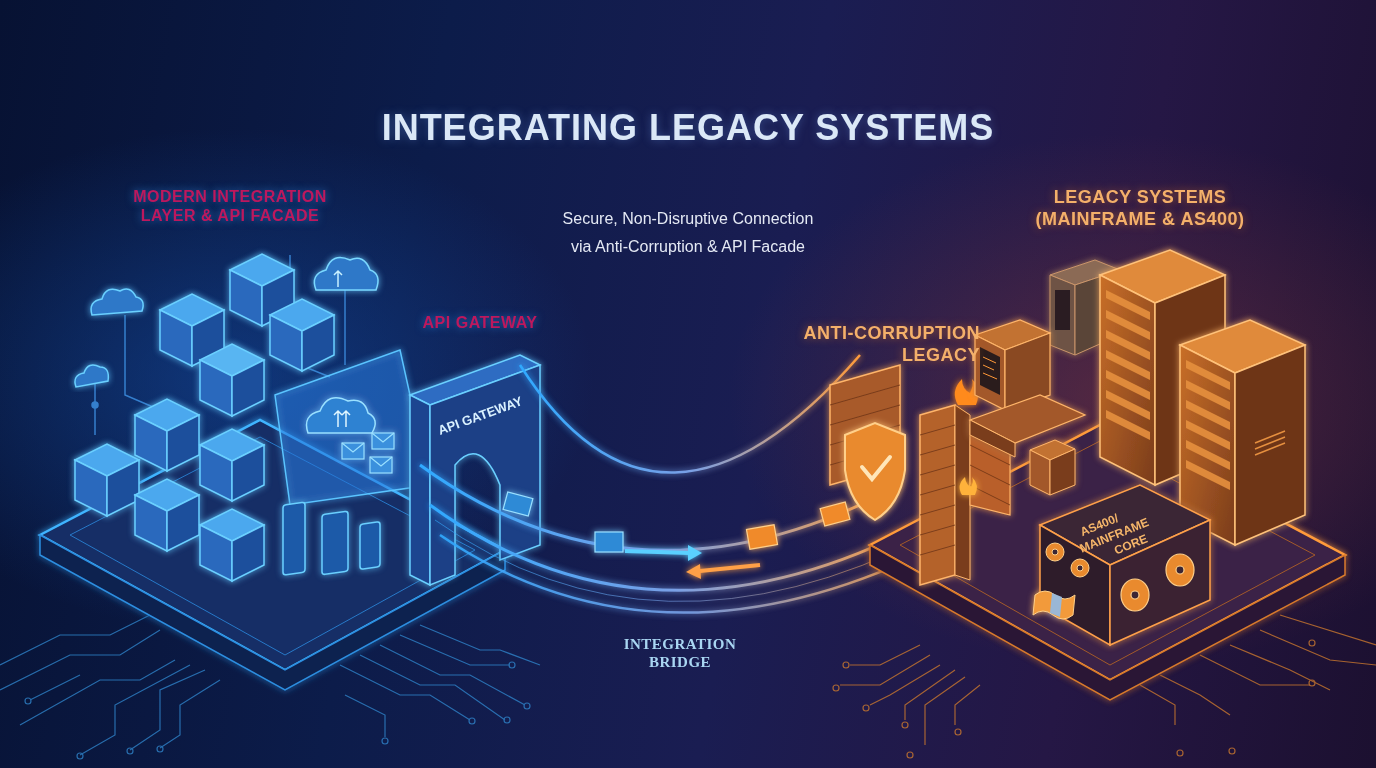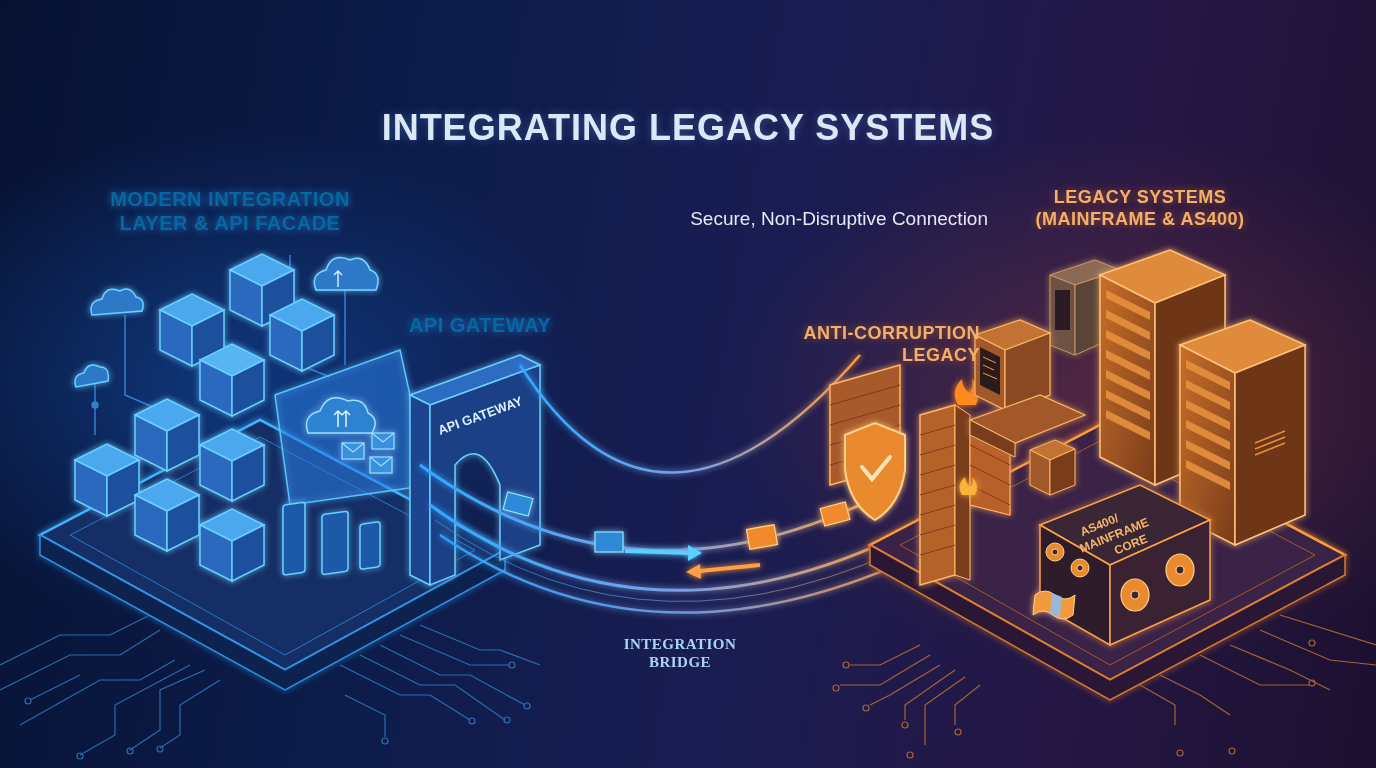--- a/index.html
+++ b/index.html
@@ -12,24 +12,24 @@
       font-family: "Liberation Sans", "DejaVu Sans", sans-serif;
     }
     .scene { position:absolute; left:0; top:17px; width:1376px; height:728px;margin-top:48px; }
     .label { position:absolute; text-align:center; font-weight:700; letter-spacing:0.5px; line-height:1.2; }
     .title {
       position:absolute; left:288px; top:40px; width:800px; text-align:center;
       color:#dbe8f7; font-size:36px; font-weight:700; line-height:46px; letter-spacing:1px;
       text-shadow:0 0 10px rgba(120,170,255,0.35);
     }
     .subtitle {
-      position:absolute; left:388px; top:140px; width:600px; text-align:right;
-      color:#e4e9f4; font-size:19px; line-height:28px; font-weight:400;
+      position:absolute; left:388px; top:140px; width:600px; text-align:center;
+      color:#e4e9f4; font-size:16px; line-height:28px; font-weight:400;
     }
-    .blue-label { color:#0369a1; font-size:20px; text-shadow:0 0 8px rgba(60,160,255,0.6); }
+    .blue-label { color:#be185d; font-size:16px; text-shadow:0 0 8px rgba(60,160,255,0.6); }
     .orange-label { color:#f4b06a; font-size:18px; text-shadow:0 0 8px rgba(255,140,40,0.5); }
     .bridge-label { color:#a9d6f2; font-size:15px;font-family:Liberation Serif, serif; }
     svg text { font-family: "Liberation Sans", "DejaVu Sans", sans-serif; font-weight:700; }
   </style>
 </head>
 <body>
 
 <div class="scene">
   <svg width="1376" height="768" viewBox="0 0 1376 768">
     <defs>
@@ -383,20 +383,21 @@
       </g>
     </g>
   </svg>
 
   
   <div class="title">
     <div>INTEGRATING LEGACY SYSTEMS</div>
   </div>
   <div class="subtitle">
     <div>Secure, Non-Disruptive Connection</div>
+    <div>via Anti-Corruption &amp; API Facade</div>
   </div>
 
   <div class="label blue-label" style="left:110px; top:122px; width:240px;">
     <div>MODERN INTEGRATION</div>
     <div>LAYER &amp; API FACADE</div>
   </div>
 
   <div class="label blue-label" style="left:400px; top:248px; width:160px;">API GATEWAY</div>
 
   <div class="label orange-label" style="left:780px; top:258px; width:200px;text-align:right;">

